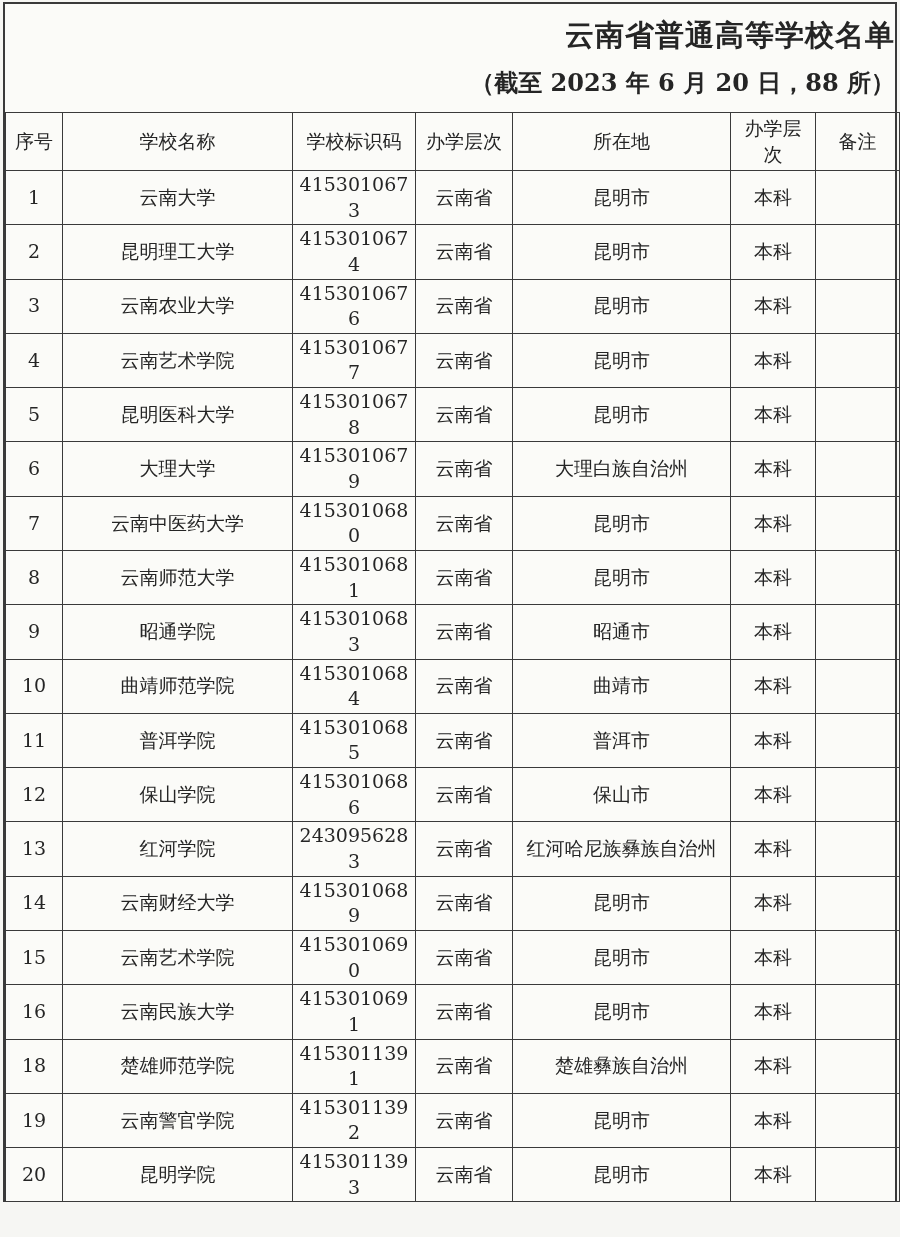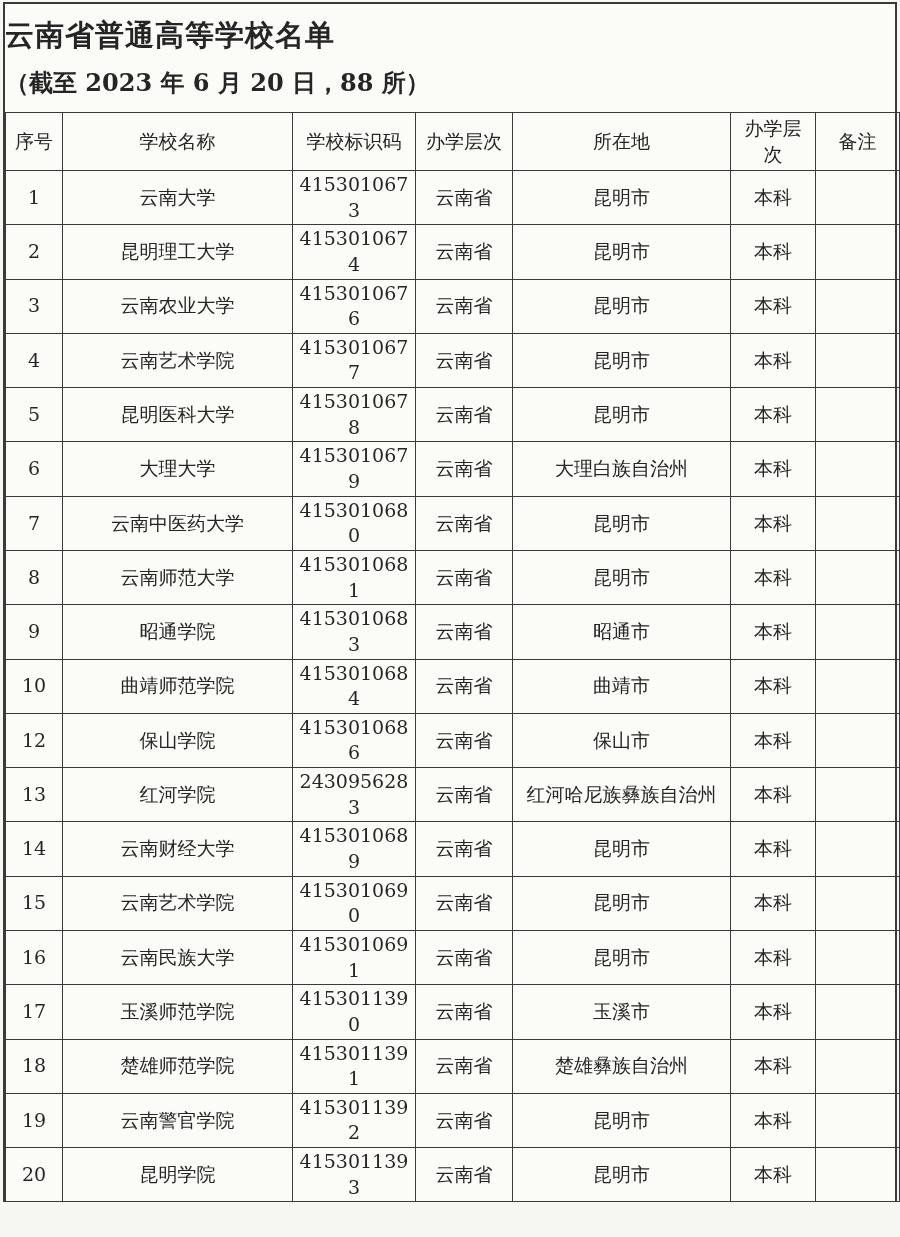--- a/index.html
+++ b/index.html
@@ -23,21 +23,21 @@
     width: 894px;
     border: 2px solid #3a3a3a;
     border-bottom: none;
     background: #fbfbf8;
   }
   .title-block {
     box-sizing: border-box;
     height: 108px;
     display: flex;
     flex-direction: column;
-    align-items: flex-start;
+    align-items: flex-end;
     justify-content: center;
     gap: 18px;
   }
   .title {
     font-size: 29px;
     font-weight: bold;
     letter-spacing: 1px;
     line-height: 1.1;
   }
   .subtitle {
@@ -192,20 +192,29 @@
           <tr>
             <td>10</td>
             <td>曲靖师范学院</td>
             <td>4153010684</td>
             <td>云南省</td>
             <td>曲靖市</td>
             <td>本科</td>
             <td></td>
           </tr>
           <tr>
+            <td>11</td>
+            <td>普洱学院</td>
+            <td>4153010685</td>
+            <td>云南省</td>
+            <td>普洱市</td>
+            <td>本科</td>
+            <td></td>
+          </tr>
+          <tr>
             <td>12</td>
             <td>保山学院</td>
             <td>4153010686</td>
             <td>云南省</td>
             <td>保山市</td>
             <td>本科</td>
             <td></td>
           </tr>
           <tr class="r-md">
             <td>13</td>
@@ -237,29 +246,20 @@
           <tr>
             <td>16</td>
             <td>云南民族大学</td>
             <td>4153010691</td>
             <td>云南省</td>
             <td>昆明市</td>
             <td>本科</td>
             <td></td>
           </tr>
           <tr>
-            <td>17</td>
-            <td>玉溪师范学院</td>
-            <td>4153011390</td>
-            <td>云南省</td>
-            <td>玉溪市</td>
-            <td>本科</td>
-            <td></td>
-          </tr>
-          <tr>
             <td>18</td>
             <td>楚雄师范学院</td>
             <td>4153011391</td>
             <td>云南省</td>
             <td>楚雄彝族自治州</td>
             <td>本科</td>
             <td></td>
           </tr>
           <tr>
             <td>19</td>

